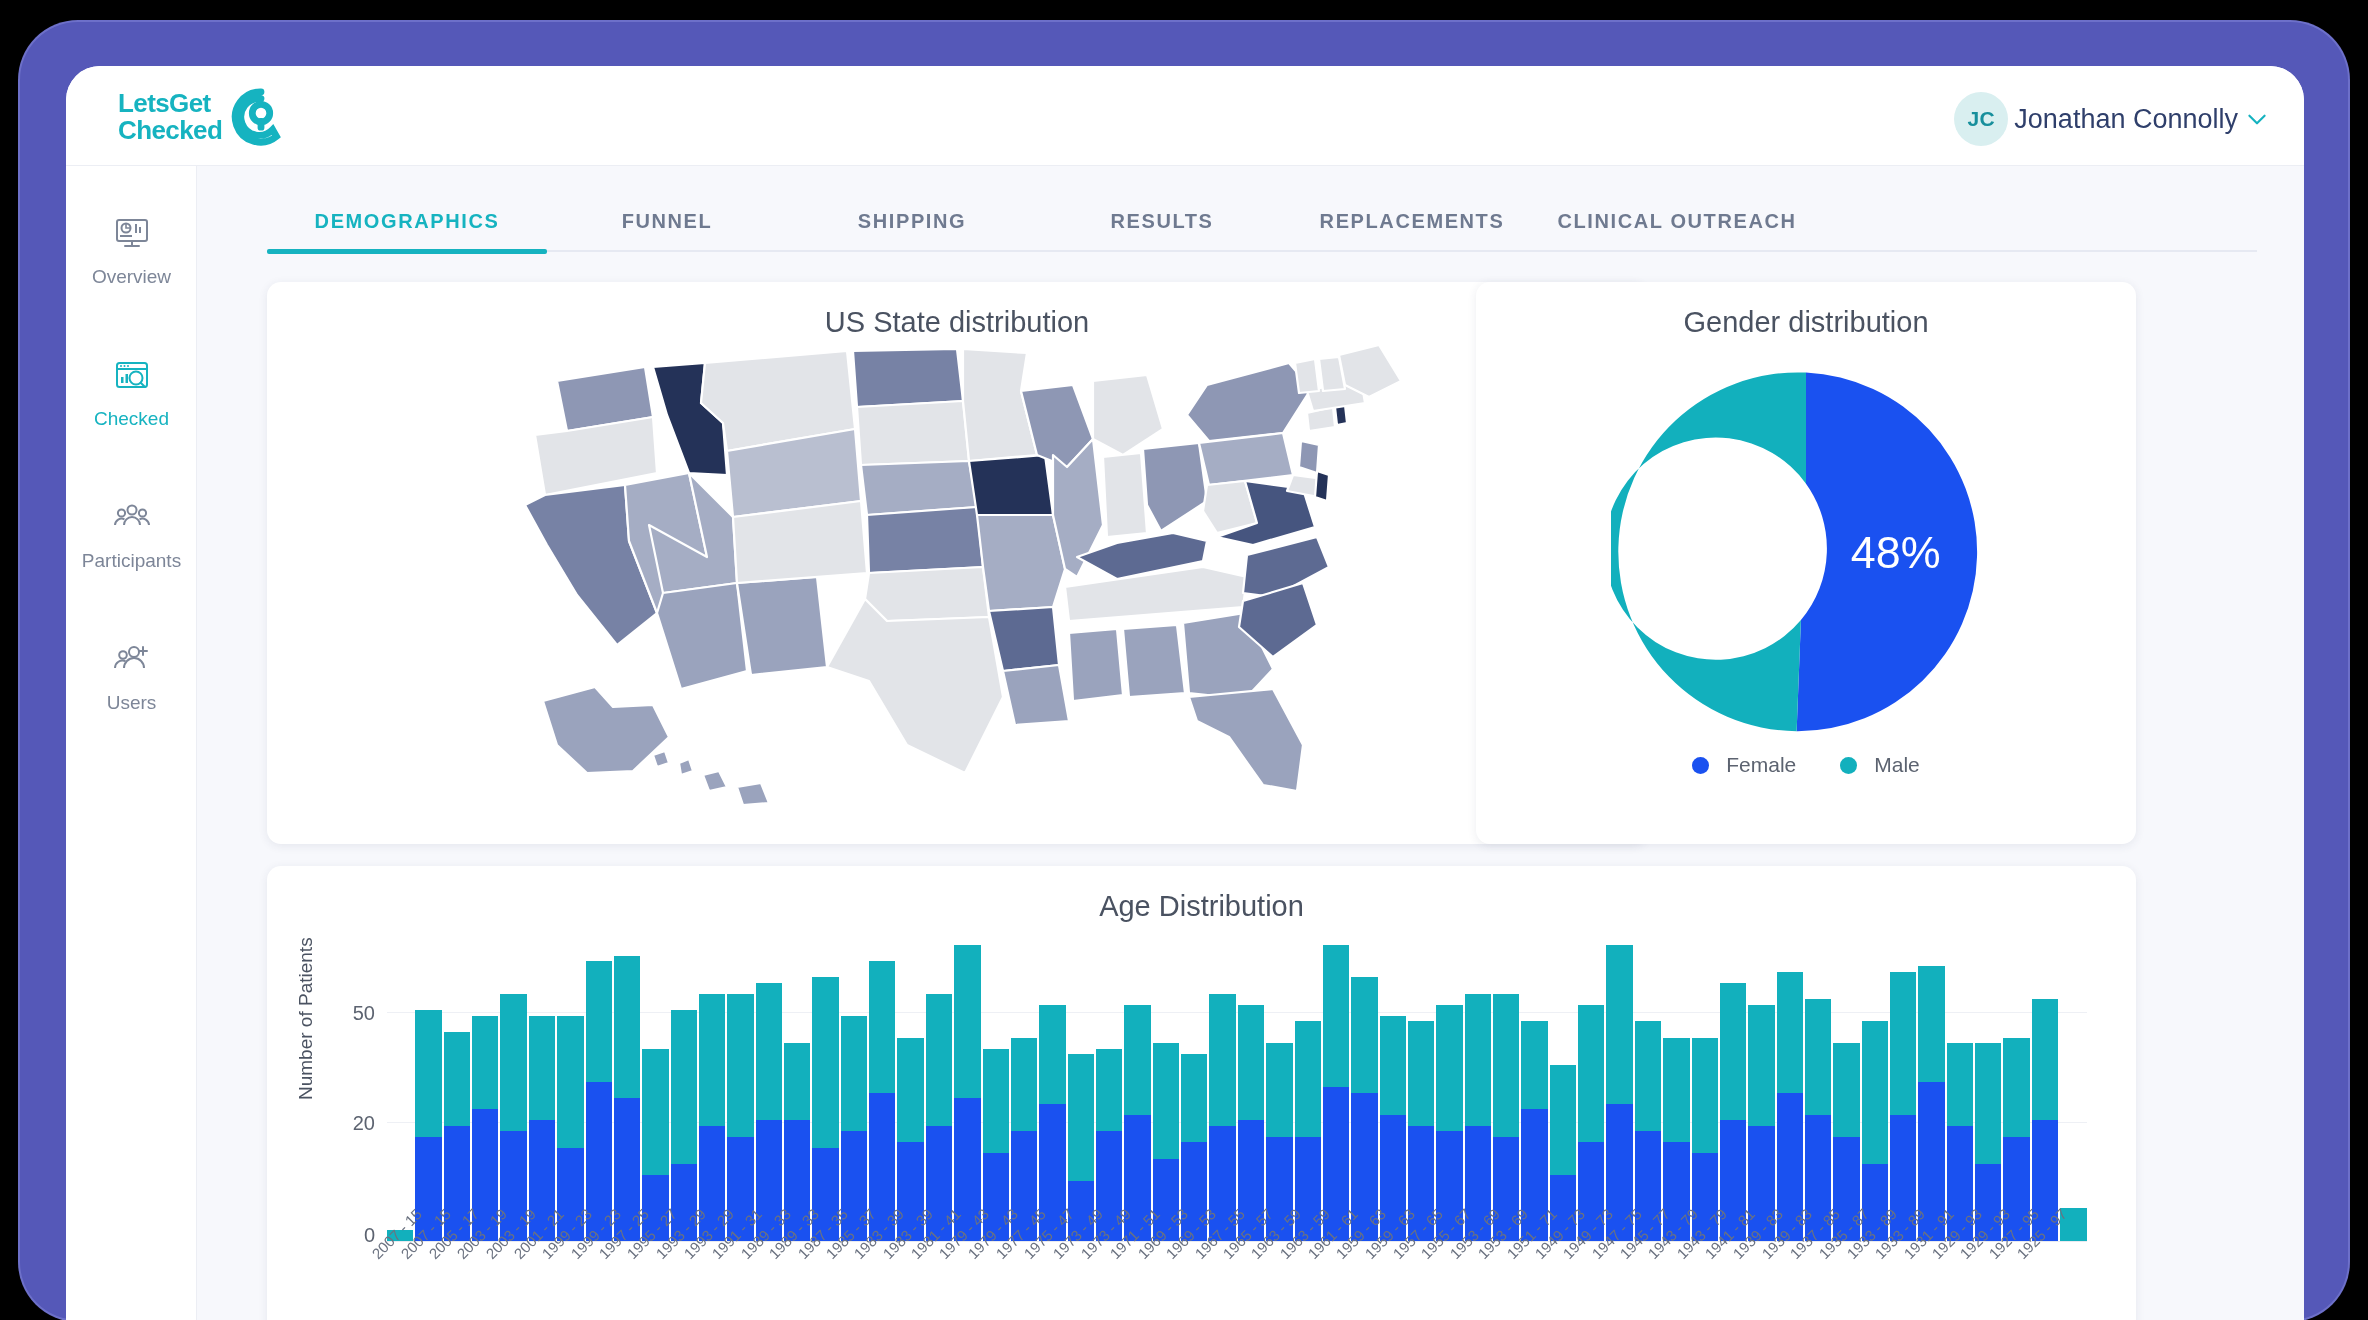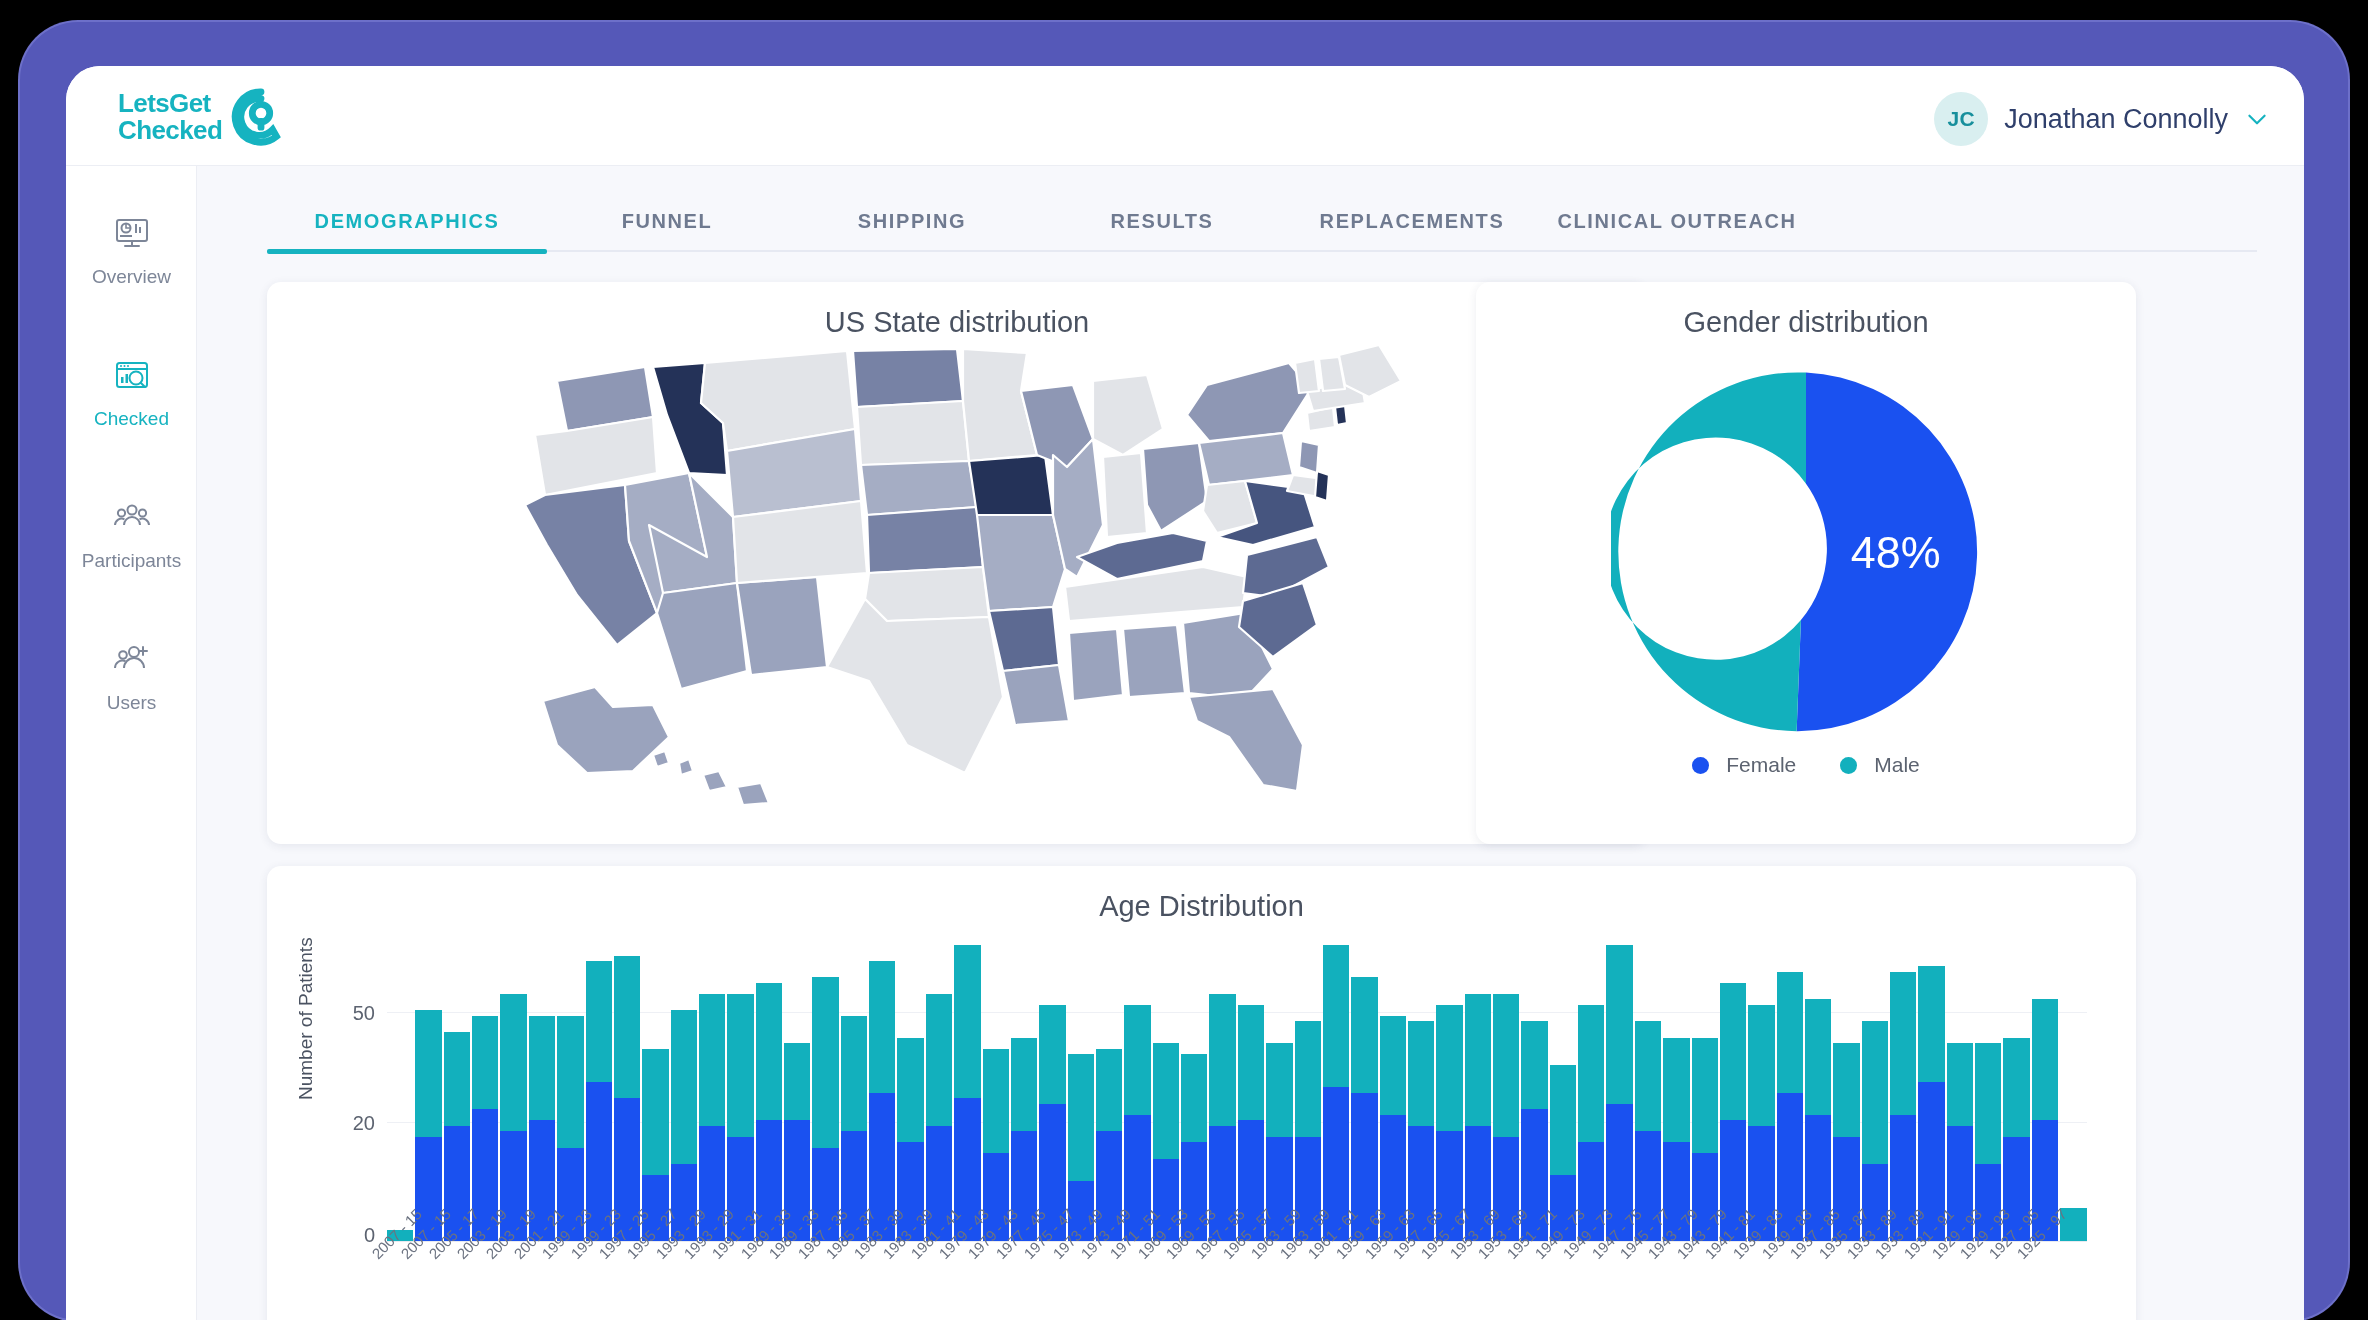--- a/index.html
+++ b/index.html
@@ -45,21 +45,21 @@
   }
   #logo-text {
     font-size: 26px; font-weight: 700; line-height: 1.02;
     color: #16b3c0; letter-spacing: -0.6px;
     white-space: pre-line;
   }
   #logo-mark { width: 62px; height: 62px; }
 
   #user-area {
     position: absolute; right: 34px; top: 26px;
-    display: flex; align-items: center; gap: 16px;
+    display: flex; align-items: center; gap: 6px;
   }
   #avatar {
     width: 54px; height: 54px; border-radius: 50%;
     background: #d9eff0; color: #178f9c;
     font-size: 21px; font-weight: 700;
     display: flex; align-items: center; justify-content: center;
     letter-spacing: .5px;
   }
   #user-name { font-size: 27px; color: #2f3f6b; font-weight: 400; }
   #user-caret { width: 26px; height: 26px; }

